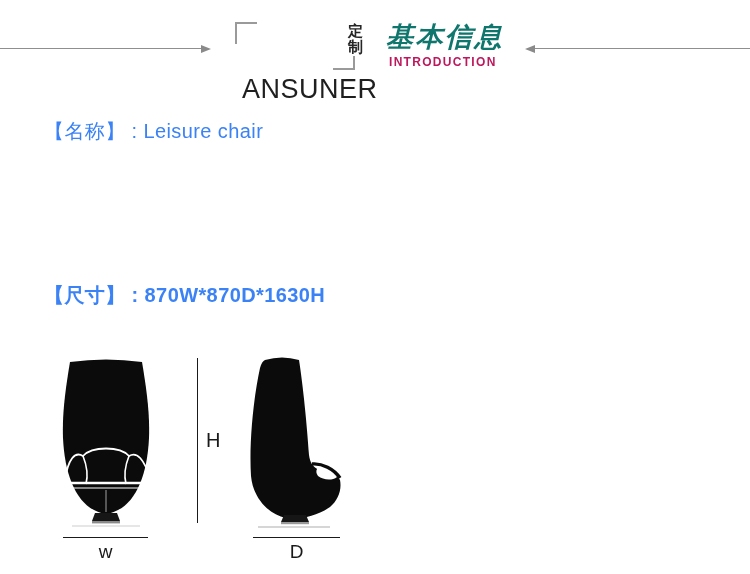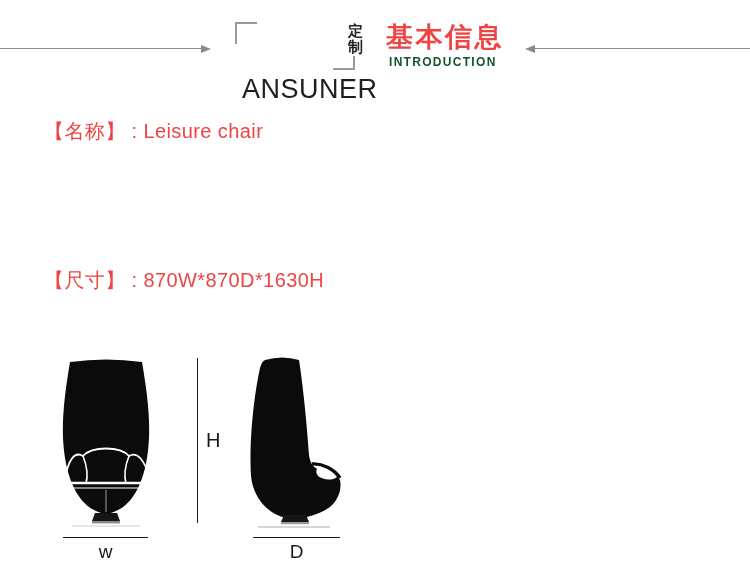--- a/index.html
+++ b/index.html
@@ -33,36 +33,36 @@
     position:absolute; left:242px; top:30px;
     font-family:Liberation Sans, sans-serif; font-size:27px; color:#1f1f1f; letter-spacing:0.5px;margin-top:44px;
   }
   .brand-suffix {
     position:absolute; left:348px; top:23px; font-size:15px; font-weight:700;
     color:#262626; line-height:16px; text-align:center;
   }
   .brand-suffix span { display:block; }
   .page-title {
     position:absolute; left:386px; top:19px; font-size:27px; font-weight:700;
-    color:#ef4444; letter-spacing:2.5px;
+    color:#0f766e; letter-spacing:2.5px;font-style:italic;
   }
   .page-subtitle {
     position:absolute; left:389px; top:55px; font-size:12px; font-weight:700;
-    color:#14532d; letter-spacing:1.3px;
+    color:#be185d; letter-spacing:1.3px;
   }
 
   
   .spec-row {
     position:absolute; left:44px; width:672px;
-    font-size:20px; color:#ef4444; line-height:40px; letter-spacing:0.4px;
+    font-size:20px; color:#3b82f6; line-height:40px; letter-spacing:0.4px;
   }
   .spec-row-1 { top:111px; }
   .spec-row-2 { top:152px; }
   .spec-row-3 { top:198px; }
-  .spec-row-4 { top:260px; }
+  .spec-row-4 { top:275px;font-weight:bold; }
 
   
   .chair-svg { position:absolute; width:110px; height:180px; }
   .chair-front { left:52px; top:352px; }
   .chair-side  { left:240px; top:350px; }
   .dim-line-h {
     position:absolute; left:197px; top:358px; width:1px; height:165px; background:#1a1a1a;
   }
   .dim-line-w { position:absolute; left:63px;  top:537px; width:85px; height:1px; background:#1a1a1a; }
   .dim-line-d { position:absolute; left:253px; top:537px; width:87px; height:1px; background:#1a1a1a; }

